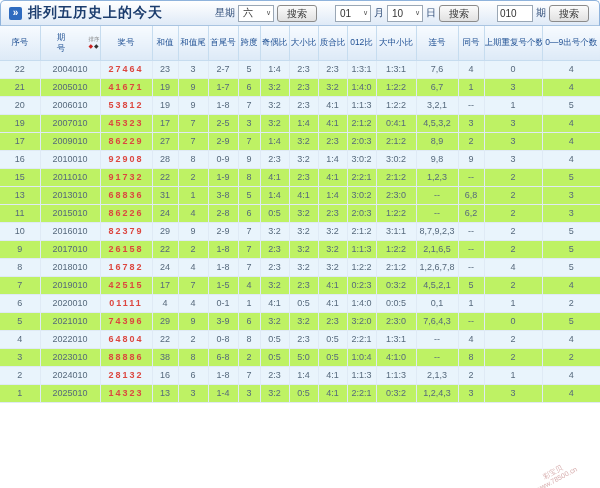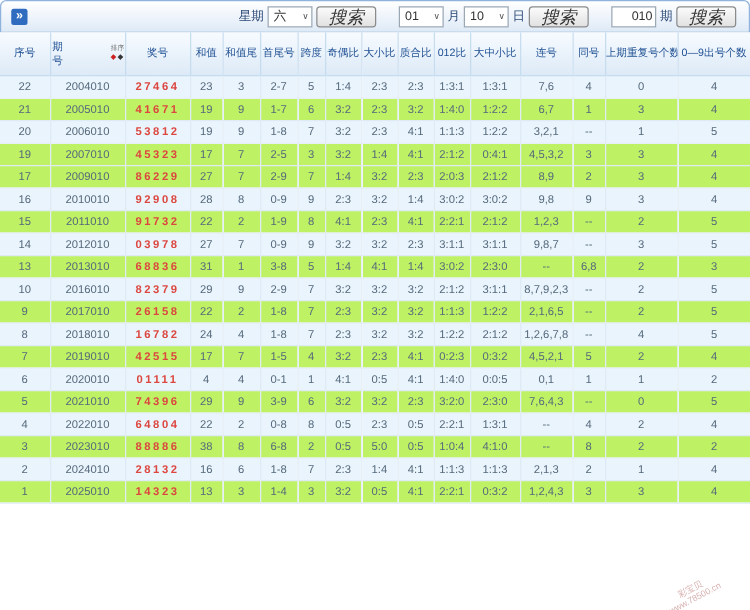--- a/index.html
+++ b/index.html
@@ -25,27 +25,27 @@
   .tb-right{display:flex;align-items:center;gap:4px;font-size:10px;color:#2c4a77;}
   .grp{display:flex;align-items:center;gap:3px;}
   .grp + .grp{margin-left:14px;}
   .sel{
     display:inline-flex;align-items:center;justify-content:space-between;
     min-width:28px;height:15px;padding:0 2px 0 4px;
     background:#fff;border:1px solid #9aa7b5;font-size:10px;color:#333;
   }
   .sel .arrow{font-size:7px;color:#555;margin-left:2px;}
   .btn{
-    height:17px;padding:0 9px;font-size:14px;color:#333;
+    height:17px;padding:0 9px;font-size:10px;color:#333;
     background:linear-gradient(#fbfbfb,#e1e1e1);
-    border:1px solid #8b8b8b;border-radius:3px;line-height:15px;cursor:pointer;font-style:italic;
+    border:1px solid #8b8b8b;border-radius:3px;line-height:15px;cursor:pointer;
   }
   .txt{
     width:30px;height:13px;border:1px solid #9aa7b5;background:#fff;
-    font-size:10px;color:#333;text-align:right;padding:1px 2px;
+    font-size:10px;color:#333;text-align:left;padding:1px 2px;
     font-family:"Liberation Sans","DejaVu Sans",sans-serif;
   }
 
   
   table{width:600px;border-collapse:collapse;table-layout:fixed;}
   thead th{
     height:34px;box-sizing:border-box;
     background:linear-gradient(#f7fbff,#ddeaf7);
     color:#1e4f93;font-weight:normal;font-size:8.5px;
     border:1px solid #c6dcef;border-top:none;text-align:center;
@@ -58,21 +58,21 @@
     font-size:9px;color:#56697c;text-align:center;
     border:1px solid #dfeaf5;white-space:nowrap;overflow:hidden;
   }
   tbody td:first-child{border-left:none;}
   tbody td:last-child{border-right:none;}
   tbody tr.alt{background:#e9f4fc;}
   tbody tr:not(.alt){background:#bef264;}
   td.prize{color:#dc4740;font-weight:bold;letter-spacing:2px;}
 
   
-  .issue-head{display:flex;align-items:center;justify-content:space-between;gap:1px;}
+  .issue-head{display:flex;align-items:center;justify-content:flex-end;gap:21px;}
   .issue-label{width:11px;line-height:11px;font-size:8.5px;word-break:break-all;white-space:normal;}
   .sortbox{display:flex;flex-direction:column;align-items:center;line-height:6px;}
   .sortbox .sort-word{font-size:6px;color:#777;transform:scale(.9);}
   .sort-arrows{display:flex;gap:1px;margin-top:1px;}
   .dia{font-size:6px;line-height:6px;cursor:pointer;}
   .dia.red{color:#c22;}
   .dia.dark{color:#333;}
 
   
   .watermark{
@@ -82,20 +82,21 @@
   }
 </style>
 </head>
 <body>
 
 <div id="app">
 
   <div class="titlebar">
     <div class="tb-left">
       <span class="tb-icon">»</span>
+      <span class="tb-title">排列五历史上的今天</span>
     </div>
     <div class="tb-right">
       <span class="grp">
         <span>星期</span>
         <span class="sel">
           <span>六</span>
           <span class="arrow">∨</span>
         </span>
         <button class="btn">搜索</button>
       </span>
@@ -290,53 +291,53 @@
           <td>4:1</td>
           <td>2:3</td>
           <td>4:1</td>
           <td>2:2:1</td>
           <td>2:1:2</td>
           <td>1,2,3</td>
           <td>--</td>
           <td>2</td>
           <td>5</td>
         </tr>
-        <tr class="alt">
-          <td>14</td>
-          <td>2012010</td>
-          <td class="prize">03978</td>
-          <td>27</td>
-          <td>7</td>
-          <td>0-9</td>
-          <td>9</td>
-          <td>3:2</td>
-          <td>3:2</td>
-          <td>2:3</td>
-          <td>3:1:1</td>
-          <td>3:1:1</td>
-          <td>9,8,7</td>
-          <td>--</td>
-          <td>3</td>
-          <td>5</td>
-        </tr>
         <tr>
           <td>13</td>
           <td>2013010</td>
           <td class="prize">68836</td>
           <td>31</td>
           <td>1</td>
           <td>3-8</td>
           <td>5</td>
           <td>1:4</td>
           <td>4:1</td>
           <td>1:4</td>
           <td>3:0:2</td>
           <td>2:3:0</td>
           <td>--</td>
           <td>6,8</td>
+          <td>2</td>
+          <td>3</td>
+        </tr>
+        <tr>
+          <td>11</td>
+          <td>2015010</td>
+          <td class="prize">86226</td>
+          <td>24</td>
+          <td>4</td>
+          <td>2-8</td>
+          <td>6</td>
+          <td>0:5</td>
+          <td>3:2</td>
+          <td>2:3</td>
+          <td>2:0:3</td>
+          <td>1:2:2</td>
+          <td>--</td>
+          <td>6,2</td>
           <td>2</td>
           <td>3</td>
         </tr>
         <tr class="alt">
           <td>10</td>
           <td>2016010</td>
           <td class="prize">82379</td>
           <td>29</td>
           <td>9</td>
           <td>2-9</td>

